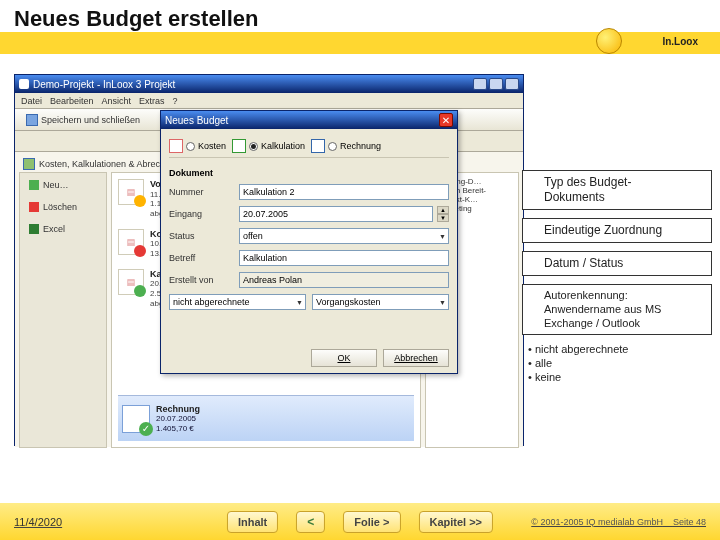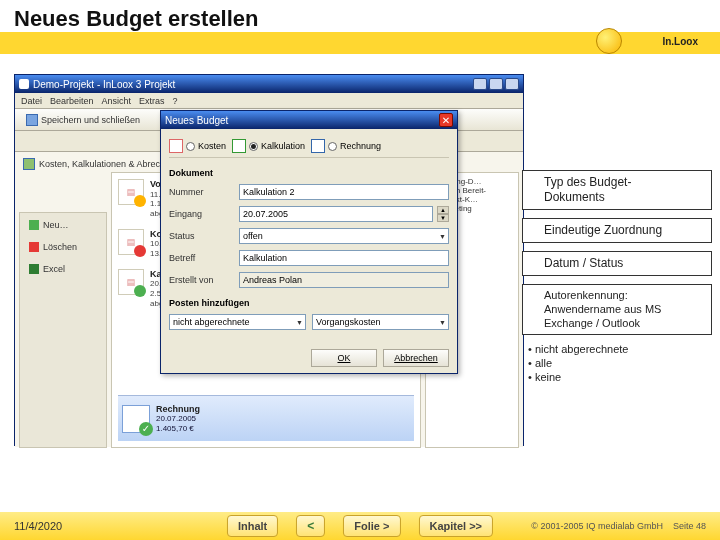--- a/index.html
+++ b/index.html
@@ -19,21 +19,21 @@
 .menubar { height: 16px; background: #ece9d8; border-bottom: 1px solid #aca899; display: flex; gap: 8px; padding: 0 6px; align-items: center; font-size: 9px; color: #333; text-align: center; }
 .toolbar { height: 22px; background: linear-gradient(to bottom, #fdfdfb, #e8e5d5); border-bottom: 1px solid #aca899; display: flex; align-items: center; gap: 6px; padding: 0 6px; font-size: 9px; }
 .toolbar-btn { display: flex; align-items: center; gap: 3px; padding: 1px 4px; border: 1px solid transparent; }
 .mini-icon { width: 12px; height: 12px; background: #7aa5e0; border: 1px solid #3a6ab0; }
 .tabs { height: 20px; background: #ece9d8; display: flex; gap: 1px; padding: 3px 6px 0 6px; font-size: 9px; }
 .tab { padding: 2px 8px; background: #f5f3e9; border: 1px solid #aca899; border-bottom: none; border-radius: 3px 3px 0 0; margin-top: 25px; }
 .tab.active { background: #fff; }
 .panel { background: #f7f5ec; height: 296px; border-top: 1px solid #aca899; padding: 4px; position: relative; }
 .panel-head { height: 16px; display: flex; align-items: center; gap: 4px; font-size: 9px; color: #333; padding: 0 4px; }
 .panel-body { display: flex; gap: 4px; height: 276px; }
-.sidebar2 { width: 88px; background: #eae7d8; border: 1px solid #c9c5b2; padding: 4px; display: flex; flex-direction: column; gap: 6px; margin-top: 40px; }
+.sidebar2 { width: 88px; background: #eae7d8; border: 1px solid #c9c5b2; padding: 4px; display: flex; flex-direction: column; gap: 6px; }
 .sb-btn { display: flex; align-items: center; gap: 4px; padding: 2px 4px; font-size: 9px; color: #333; border: 1px solid transparent; }
 .sb-ic { width: 10px; height: 10px; }
 .list-area { flex: 1; background: #fff; border: 1px solid #c9c5b2; padding: 6px; display: flex; flex-direction: column; gap: 10px; }
 .list-item { display: flex; gap: 6px; }
 .li-icon { width: 26px; height: 26px; background: #fff; border: 1px solid #d0ccb8; display: flex; align-items: center; justify-content: center; position: relative; }
 .li-icon .badge { position: absolute; right: -3px; bottom: -3px; width: 12px; height: 12px; border-radius: 50%; }
 .li-text { font-size: 8px; line-height: 1.2; color: #444; }
 .li-text .l1 { font-weight: bold; color: #222; font-size: 9px; }
 .bottom-row { height: 46px; background: linear-gradient(to bottom,#e0ebfc,#bcd3f5); display:flex; align-items:center; gap:6px; padding:4px; margin-top:auto; border-top:1px solid #a5b9dc;}
 .br-ic { width: 28px; height: 28px; background:#fff; border:1px solid #7ba0d8; position:relative;}
@@ -61,21 +61,21 @@
 .dropdown::after { content: "▼"; position: absolute; right: 2px; font-size: 7px; color: #333; }
 .dlg-btns { position: absolute; bottom: 6px; right: 8px; display: flex; gap: 6px; }
 .dlg-btn { width: 66px; height: 18px; background: linear-gradient(#fdfdfb,#e6e3d6); border: 1px solid #aca899; font-size: 9px; display: flex; align-items: center; justify-content: center; text-decoration: underline; }
 
 .annotations { position: absolute; right: 8px; top: 170px; width: 190px; display: flex; flex-direction: column; gap: 8px; z-index: 10; }
 .anno { border: 1px solid #333; background: #fff; padding: 4px 21px; font-size: 12px; color: #222; line-height: 1.25; }
 .anno.small { font-size: 11px; }
 .anno.bullets { font-size: 11px; }
 .anno.bullets .b { display: block; }
 
-.footer { position: absolute; bottom: 0; left: 0; right: 0; height: 28px; background: linear-gradient(to bottom, #ffec87, #ffd730); display: flex; align-items: center; padding: 0 14px; font-size: 10px; color: #444; }
+.footer { position: absolute; bottom: 0; left: 0; right: 0; height: 37px; background: linear-gradient(to bottom, #ffec87, #ffd730); display: flex; align-items: center; padding: 0 14px; font-size: 10px; color: #444; text-decoration: underline; }
 .footer-date { font-size: 11px; color: #333; }
 .footer-center { position: absolute; left: 50%; transform: translateX(-50%); display: flex; gap: 18px; }
 .nav-btn { height: 22px; padding: 0 10px; background: linear-gradient(#fff8d0,#ffe374); border: 1px solid #c9a22a; border-radius: 4px; display: flex; align-items: center; justify-content: center; font-size: 11px; font-weight: bold; color: #444; gap: 4px; }
 .nav-arrow { color: #3a7a3a; font-size: 12px; }
 .footer-right { margin-left: auto; font-size: 9px; color: #555; }
 </style>
 </head>
 <body>
 
 <div class="topband">
@@ -237,21 +237,20 @@
         </div>
     </div>
     <div class="form-row">
       <div class="form-lbl">Betreff</div>
       <div class="form-input">Kalkulation</div>
     </div>
     <div class="form-row">
       <div class="form-lbl">Erstellt von</div>
       <div class="form-input" style="background:#f0eee0">Andreas Polan</div>
     </div>
-    <div class="section-h">Posten hinzufügen</div>
     <div class="form-row">
       <div class="dropdown" style="flex:1">
           <span>nicht abgerechnete</span>
         </div>
       <div class="dropdown" style="flex:1">
           <span>Vorgangskosten</span>
         </div>
     </div>
   </div>
   <div class="dlg-btns">

